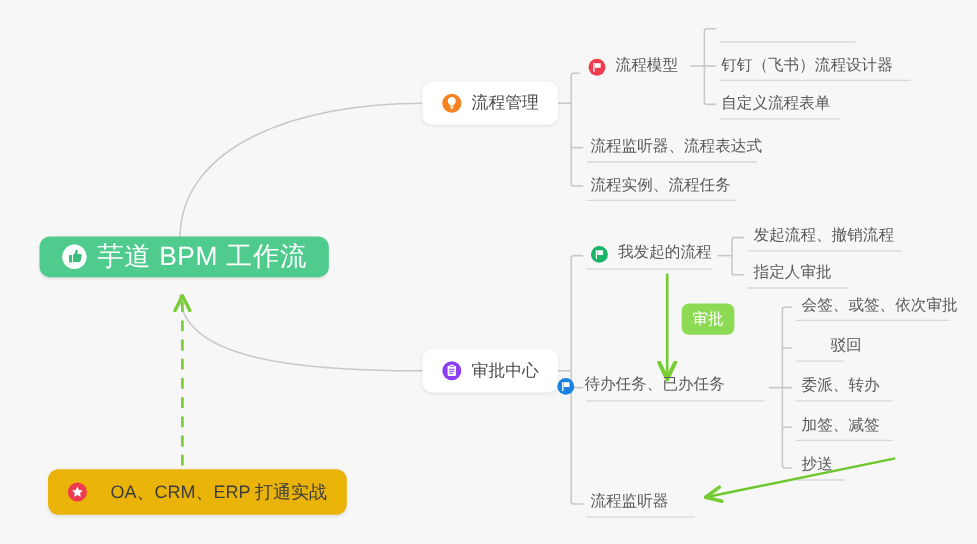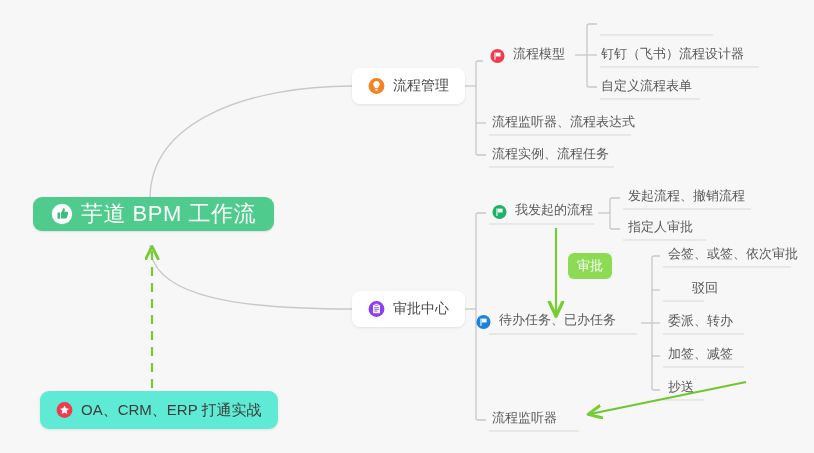--- a/index.html
+++ b/index.html
@@ -83,25 +83,26 @@
     height: 26px;
     z-index: 5;
   }
   .tag-node .card-label {
     color: #ffffff;
     font-size: 13px;
   }
 
   
   .callout-node {
-    background: #5eead4;
+    background: #eab308;
     border-radius: 9px;
     padding: 0 16px;
     height: 38px;
     box-shadow: 0 1px 3px rgba(0,0,0,0.09);
+    gap: 11px;
   }
   .callout-node .card-label {
     color: #3d3d3d;
     font-size: 15px;
   }
 
   
   .icon {
     display: inline-flex;
     align-items: center;
@@ -253,21 +254,21 @@
     </span>
     <span class="card-label">我发起的流程</span>
   </div>
   <div class="node text-node" style="left:624px; top:186px;">
     <span class="card-label">发起流程、撤销流程</span>
   </div>
   <div class="node text-node" style="left:624px; top:217px;">
     <span class="card-label">指定人审批</span>
   </div>
 
-  <div class="node text-node" style="left:472px; top:310px;">
+  <div class="node text-node" style="left:460px; top:310px;">
     <span class="icon icon-sm">
       <svg viewBox="0 0 16 16" width="16" height="16" aria-hidden="true">
         <circle cx="8" cy="8" r="7.5" fill="#1b82e0"></circle>
         <rect x="4.7" y="4" width="1.2" height="8.2" rx="0.6" fill="#ffffff"></rect>
         <path d="M6.2 4.4h5.1v4.1H6.2z" fill="#ffffff"></path>
       </svg>
     </span>
     <span class="card-label">待办任务、已办任务</span>
   </div>
 

